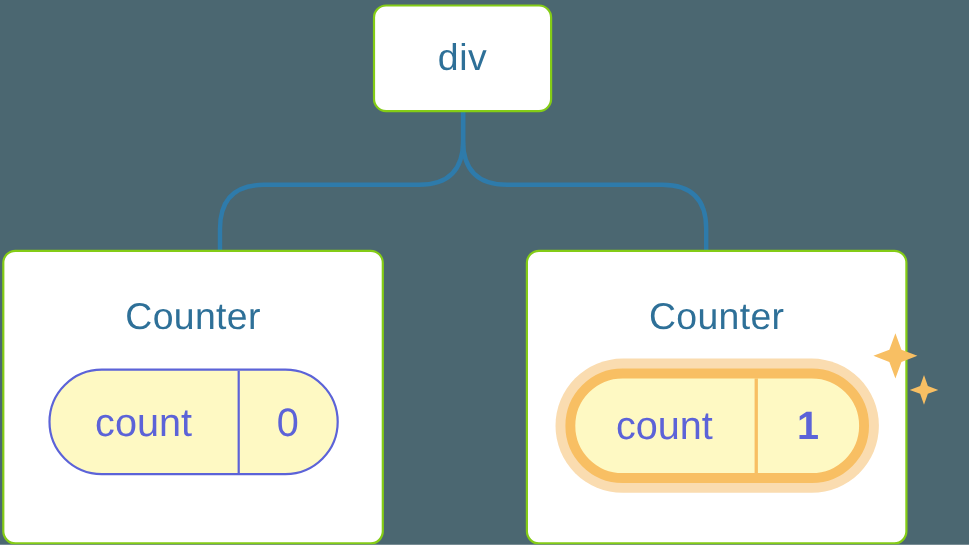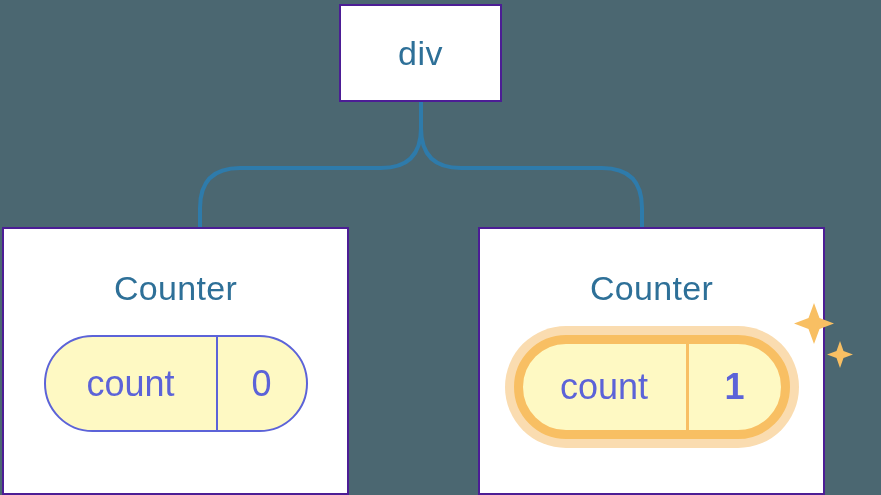--- a/index.html
+++ b/index.html
@@ -27,22 +27,22 @@
     left: 0;
     top: 0;
     width: 881px;
     height: 495px;
   }
 
   
   .node {
     position: absolute;
     background: #ffffff;
-    border: 2px solid #4c1d95;
-    border-radius: 0;
+    border: 2px solid #84cc16;
+    border-radius: 12px;
     box-sizing: border-box;
   }
 
   
   #node-root {
     left: 339px;
     top: 4px;
     width: 163px;
     height: 98px;
     display: flex;

